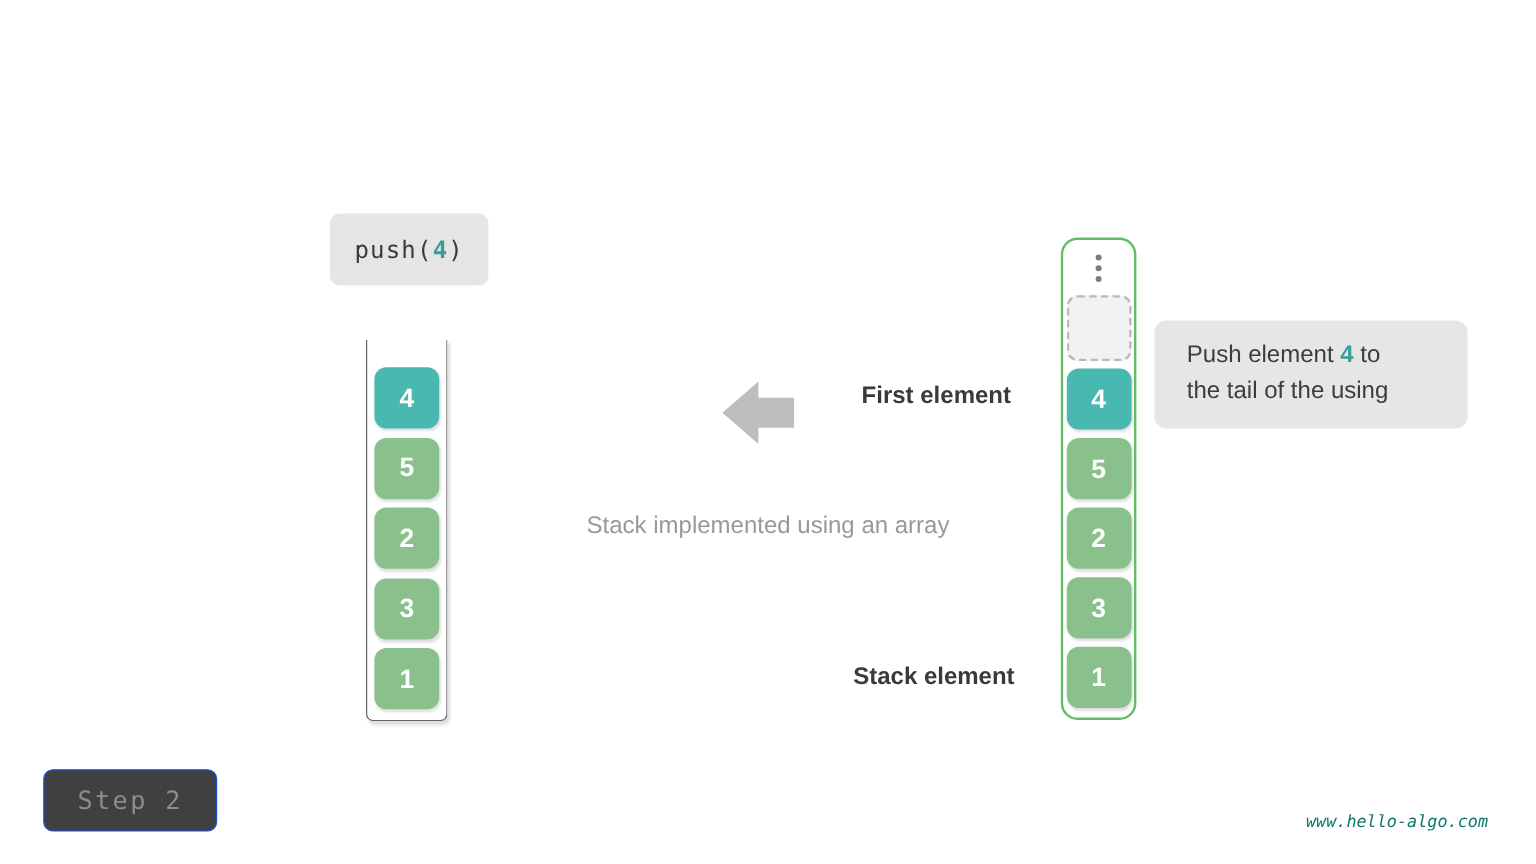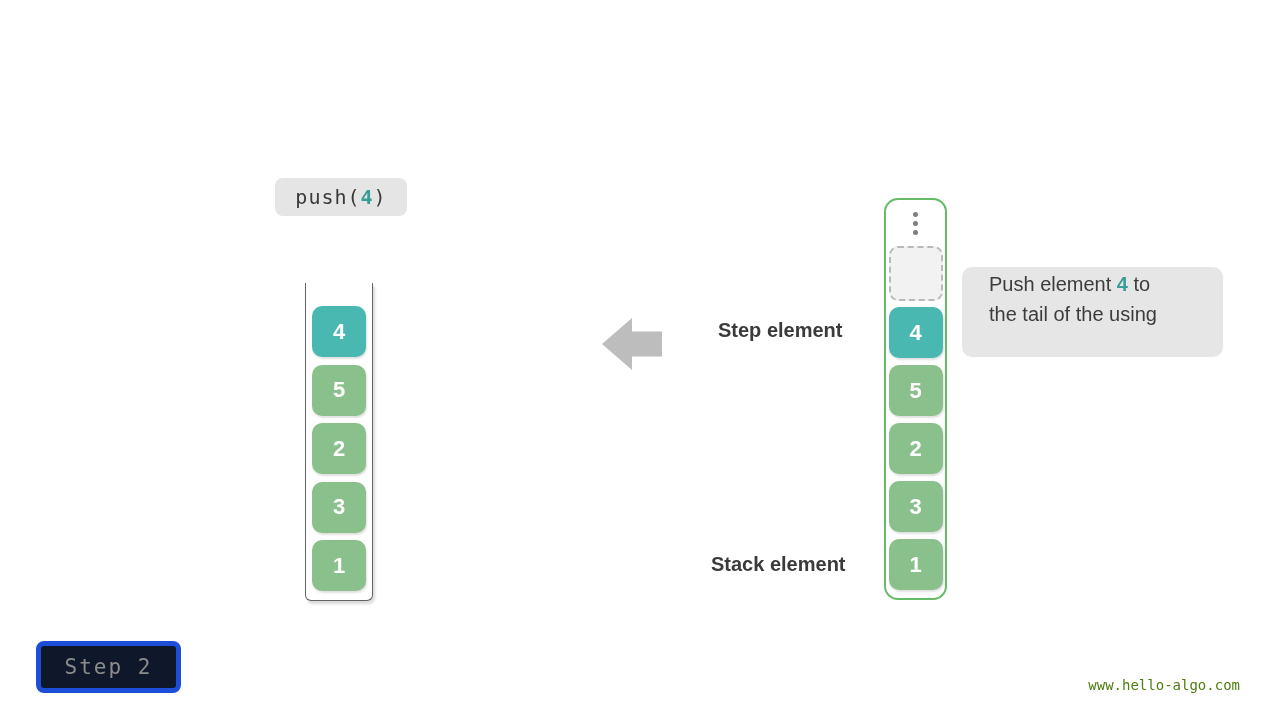--- a/index.html
+++ b/index.html
@@ -8,21 +8,21 @@
   .canvas {
     position: relative;
     width: 1280px; height: 720px;
     background: #ffffff;
     overflow: hidden;
   }
 
   
   .op-label {
     position: absolute; left: 275px; top: 178px;
-    width: 132px; height: 38px;
+    width: 132px; height: 60px;
     background: #e5e5e5; border-radius: 8px;
     display: flex; align-items: center; justify-content: center;
     font-family: "DejaVu Sans Mono", monospace;
     font-size: 20px; color: #3a3a3a; letter-spacing: 1px;
   }
   .teal-text { color: #3a9e98; font-weight: bold; }
 
   
   .left-stack {
     position: absolute; left: 305px; top: 283px;
@@ -80,40 +80,40 @@
   .caption {
     position: absolute; left: 440px; top: 427px; width: 400px;
     text-align: center; font-size: 20px; color: #999999; white-space: nowrap;
   }
 
   
   .tooltip {
     position: absolute; left: 962px; top: 267px;
     width: 261px; height: 90px;
     background: #e6e6e6; border-radius: 10px;
-    padding: 2px 0 0 27px;
+    padding: 14px 0 0 27px;
     font-size: 20px; line-height: 30px; color: #3c3c3c;
   }
 
   
   .step-badge {
     position: absolute; left: 36px; top: 641px;
     width: 145px; height: 52px;
-    border: 5px solid #1d4ed8; border-radius: 8px;
-    background: #0f172a;
+    border: 1px solid #1d4ed8; border-radius: 8px;
+    background: #404040;
     display: flex; align-items: center; justify-content: center;
     font-family: "DejaVu Sans Mono", monospace;
     font-size: 21px; color: #8c8c8c; letter-spacing: 2px;
   }
 
   
   .watermark {
     position: absolute; right: 40px; top: 677px;
     font-family: "DejaVu Sans Mono", monospace;
-    font-size: 14px; color: #4d7c0f;
+    font-size: 14px; color: #0f766e; font-style: italic;
   }
 </style>
 </head>
 <body>
 
 <div class="canvas">
 
   <div class="op-label">
     <span>push(</span>
       <span class="teal-text">4</span>
@@ -123,21 +123,22 @@
   <div class="left-stack">
     <div class="stack-item teal">4</div>
     <div class="stack-item">5</div>
     <div class="stack-item">2</div>
     <div class="stack-item">3</div>
     <div class="stack-item">1</div>
   </div>
 
   <div class="arrow-left"></div>
 
-  <div class="annotation last-element">Step element</div>
+  <div class="annotation last-element">First element</div>
+  <div class="caption">Stack implemented using an array</div>
   <div class="annotation first-element">Stack element</div>
 
   <div class="right-stack">
     <div class="dots">
       <span></span>
         <span></span>
         <span></span>
     </div>
     <div class="empty-slot"></div>
     <div class="stack-item teal first">4</div>

